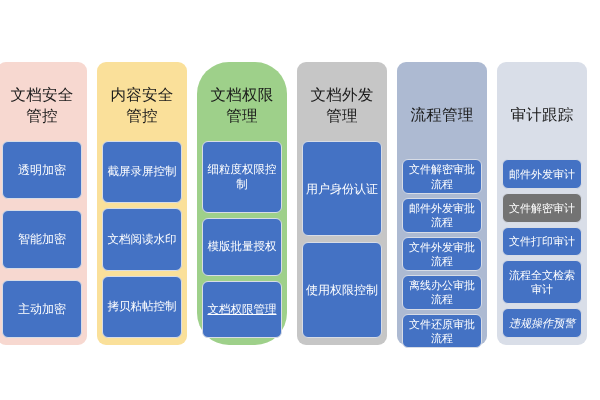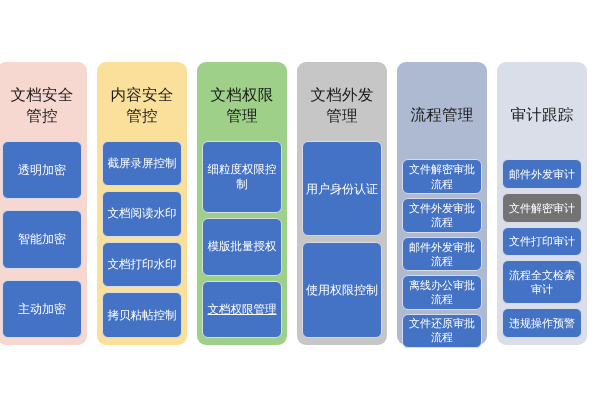--- a/index.html
+++ b/index.html
@@ -104,54 +104,53 @@
         <div class="item" style="background: rgb(68, 114, 196); color: rgb(255, 255, 255);">智能加密</div>
         <div class="item" style="background: rgb(68, 114, 196); color: rgb(255, 255, 255);">主动加密</div>
       </div>
     </div>
     <div class="column col-2" style="background: rgb(250, 224, 154);">
       <div class="col-title">内容安全
 管控</div>
       <div class="items">
         <div class="item" style="background: rgb(68, 114, 196); color: rgb(255, 255, 255);">截屏录屏控制</div>
         <div class="item" style="background: rgb(68, 114, 196); color: rgb(255, 255, 255);">文档阅读水印</div>
-        <div class="item" style="background: rgb(68, 114, 196); color: rgb(255, 255, 255);">文档打印水印</div>
         <div class="item" style="background: rgb(68, 114, 196); color: rgb(255, 255, 255);">拷贝粘帖控制</div>
       </div>
     </div>
-    <div class="column col-3" style="background: rgb(158, 208, 138);">
+    <div class="column col-3" style="background: rgb(158, 208, 138); border-radius: 32px;">
       <div class="col-title">文档权限
 管理</div>
       <div class="items">
         <div class="item" style="background: rgb(68, 114, 196); color: rgb(255, 255, 255);">细粒度权限控制</div>
         <div class="item" style="background: rgb(68, 114, 196); color: rgb(255, 255, 255);">模版批量授权</div>
         <div class="item" style="background: rgb(68, 114, 196); color: rgb(255, 255, 255); text-decoration: underline;">文档权限管理</div>
       </div>
     </div>
     <div class="column col-4" style="background: rgb(198, 198, 198);">
       <div class="col-title">文档外发
 管理</div>
       <div class="items">
         <div class="item" style="background: rgb(68, 114, 196); color: rgb(255, 255, 255);">用户身份认证</div>
         <div class="item" style="background: rgb(68, 114, 196); color: rgb(255, 255, 255);">使用权限控制</div>
       </div>
     </div>
     <div class="column col-5" style="background: rgb(173, 186, 210);">
       <div class="col-title single">流程管理</div>
       <div class="items">
         <div class="item" style="background: rgb(68, 114, 196); color: rgb(255, 255, 255);">文件解密审批流程</div>
+        <div class="item" style="background: rgb(68, 114, 196); color: rgb(255, 255, 255);">邮件外发审批流程</div>
         <div class="item" style="background: rgb(68, 114, 196); color: rgb(255, 255, 255);">文件外发审批流程</div>
-        <div class="item" style="background: rgb(68, 114, 196); color: rgb(255, 255, 255);">邮件外发审批流程</div>
         <div class="item" style="background: rgb(68, 114, 196); color: rgb(255, 255, 255);">离线办公审批流程</div>
-        <div class="item" style="background: rgb(68, 114, 196); color: rgb(255, 255, 255); font-family: Liberation Mono, monospace;">文件还原审批流程</div>
+        <div class="item" style="background: rgb(68, 114, 196); color: rgb(255, 255, 255);">文件还原审批流程</div>
       </div>
     </div>
     <div class="column col-6" style="background: rgb(217, 222, 232);">
       <div class="col-title single">审计跟踪</div>
       <div class="items">
         <div class="item" style="background: rgb(68, 114, 196); color: rgb(255, 255, 255);">邮件外发审计</div>
         <div class="item" style="background: #737373; color: rgb(255, 255, 255);">文件解密审计</div>
         <div class="item" style="background: rgb(68, 114, 196); color: rgb(255, 255, 255);">文件打印审计</div>
         <div class="item" style="background: rgb(68, 114, 196); color: rgb(255, 255, 255);">流程全文检索审计</div>
-        <div class="item" style="background: rgb(68, 114, 196); color: rgb(255, 255, 255);">违规操作预警</div>
+        <div class="item" style="background: rgb(68, 114, 196); color: rgb(255, 255, 255); font-style: italic;">违规操作预警</div>
       </div>
     </div>
   </div>
 
 </body></html>

